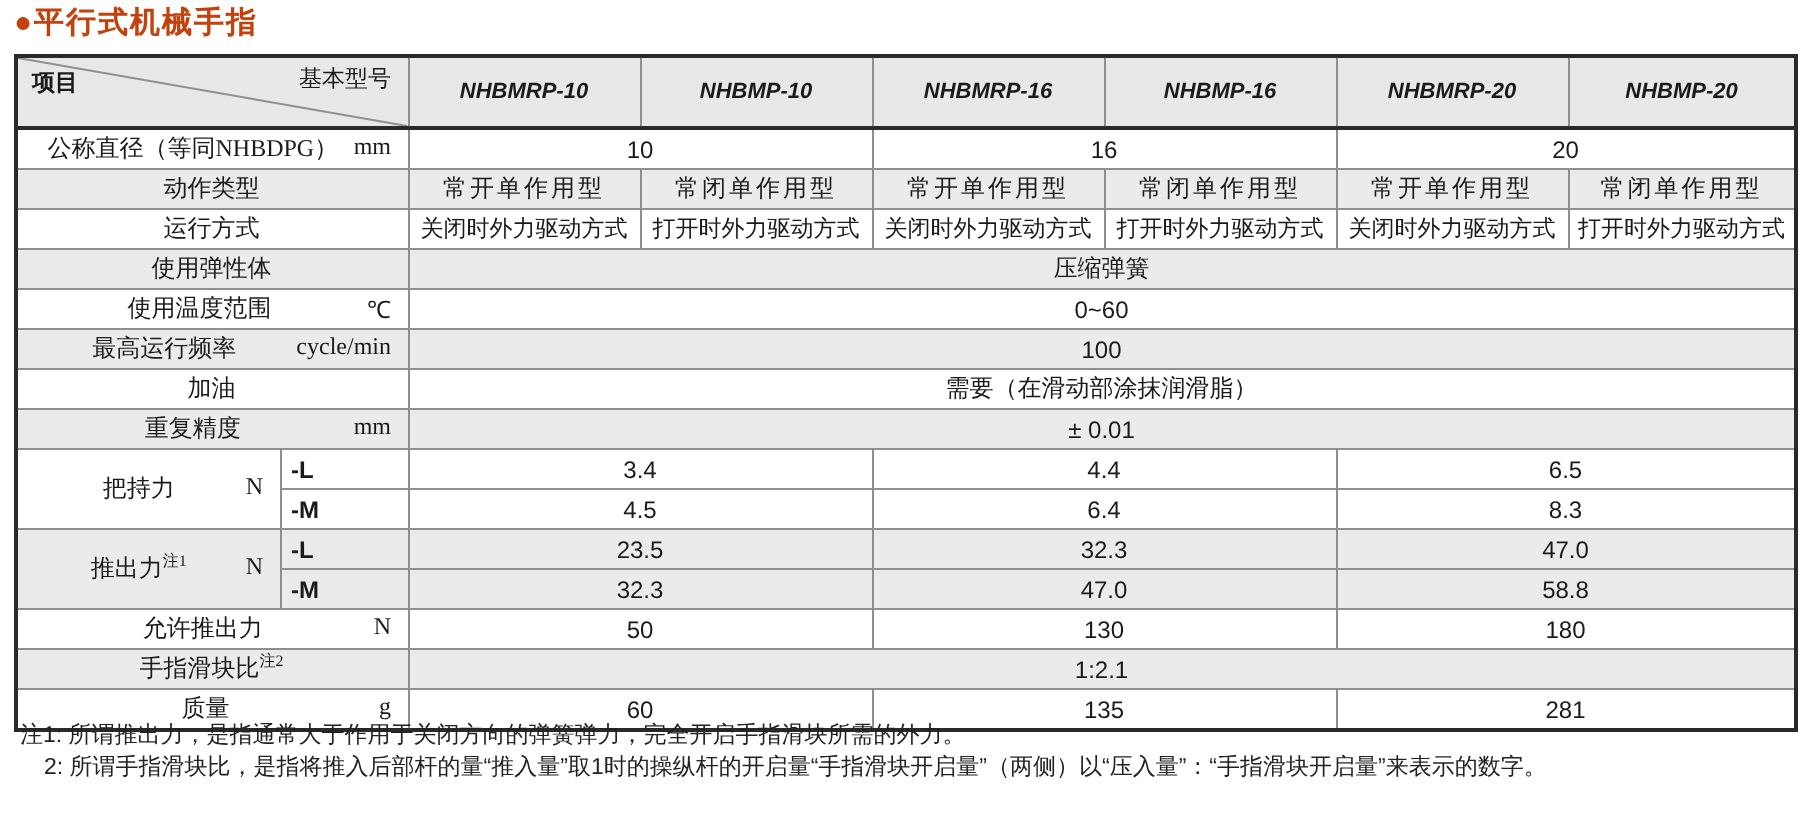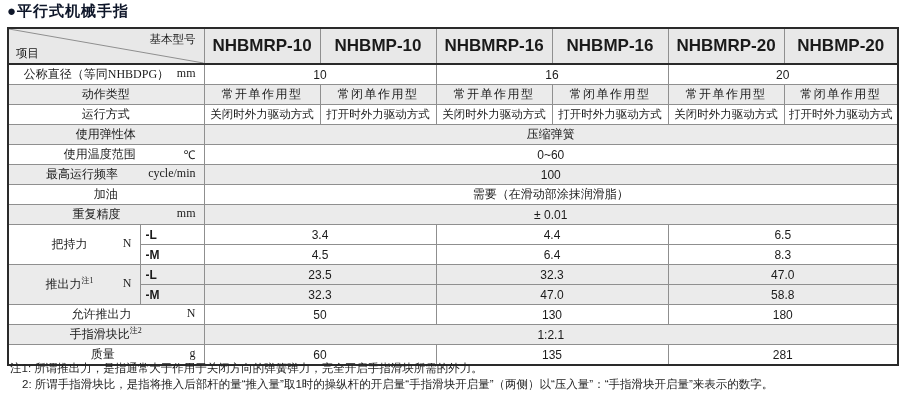--- a/index.html
+++ b/index.html
@@ -4,47 +4,47 @@
 <style>
   html,body { margin:0; padding:0; }
   body {
     width:900px; height:414px; background:#ffffff; position:relative;
     font-family:"Liberation Sans","DejaVu Sans",sans-serif;
     color:var(--text,#1a1a1a);
     -webkit-font-smoothing:antialiased;
   }
   .title {
     position:absolute; left:7px; top:2px;
-    font-size:15px; font-weight:bold; color:#0f172a; letter-spacing:1px;
+    font-size:15px; font-weight:bold; color:#c2410c; letter-spacing:1px;
   }
   table.spec {
     position:absolute; left:7px; top:27px; width:890px;
     border-collapse:collapse; table-layout:fixed;
     border:2px solid var(--border_dark,#2a2a2a);
   }
   td,th {
     border:1px solid var(--border_light,#8f8f8f);
     font-size:12px; font-weight:normal; color:var(--text,#1a1a1a);
     padding:0 4px; height:19px; text-align:center;
     white-space:nowrap; overflow:hidden; vertical-align:middle;
   }
   tr.hdr td, tr.hdr th { height:34px; border-bottom:2px solid var(--border_dark,#2a2a2a);text-align:center; }
   tr.hdr { background:var(--header_shade,#e8e8e8); }
   tr.shade { background:var(--row_shade,#ebebeb); }
-  th.model { font-weight:bold; font-size:17px; }
+  th.model { font-weight:bold; font-size:11px;font-style:italic; }
   td.label { text-align:center; padding-left:7px; padding-right:8px;font-family:Liberation Serif, serif; }
   td.label .unit { float:right; }
   td.subkey { text-align:left; font-weight:bold; padding-left:5px; }
   td.spread { letter-spacing:1.5px; }
   td.tight { padding:0 1px; letter-spacing:0; font-size:11.5px; }
   sup.note { font-size:8px; vertical-align:super; line-height:0; }
   td.corner { position:relative; padding:0; }
   td.corner svg.diag { position:absolute; left:0; top:0; width:100%; height:100%; }
   td.corner .c-top { position:absolute; top:3px; right:8px; font-size:11.5px; }
-  td.corner .c-bot { position:absolute; bottom:2px; left:7px; font-size:11.5px; }
+  td.corner .c-bot { position:absolute; bottom:14px; left:7px; font-size:11.5px;font-weight:bold; }
   .footnotes {
     position:absolute; left:10px; top:361px; width:886px;
     font-size:11.5px; line-height:15.5px; color:#222;
   }
   .footnotes .fn-indent { padding-left:12px; }
 </style>
 </head>
 <body>
 
 <div class="title">●平行式机械手指</div>

